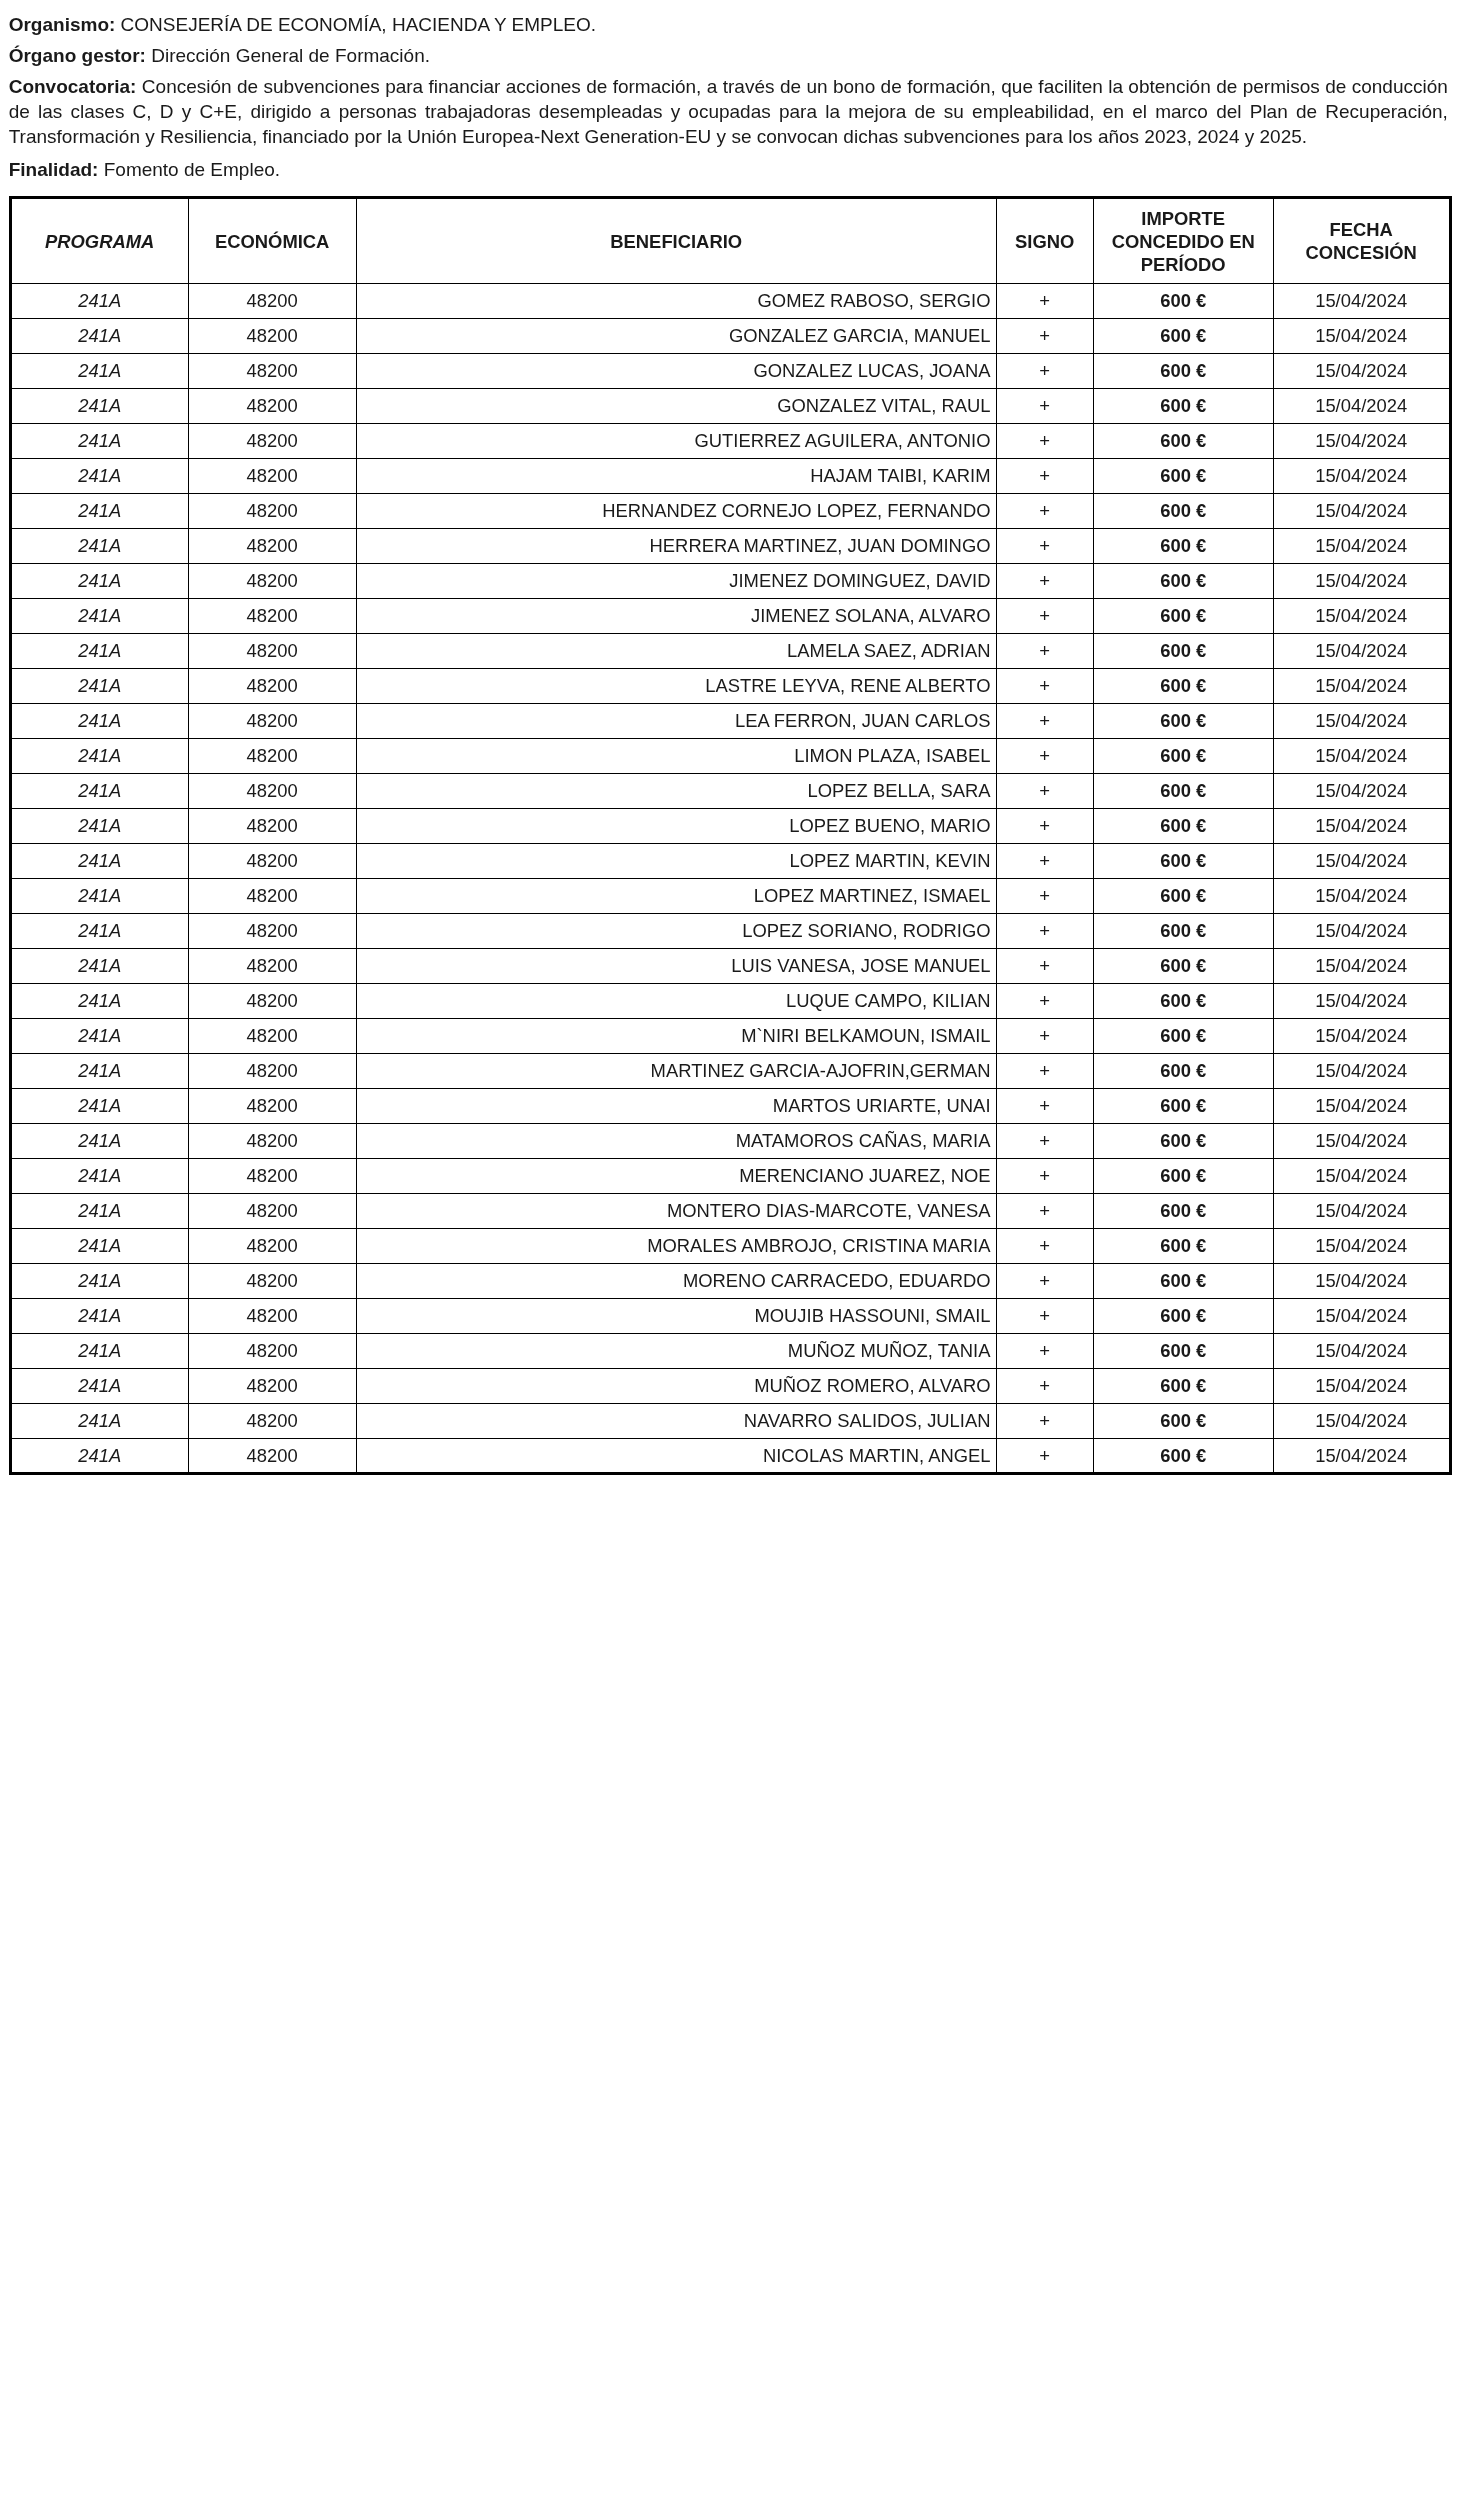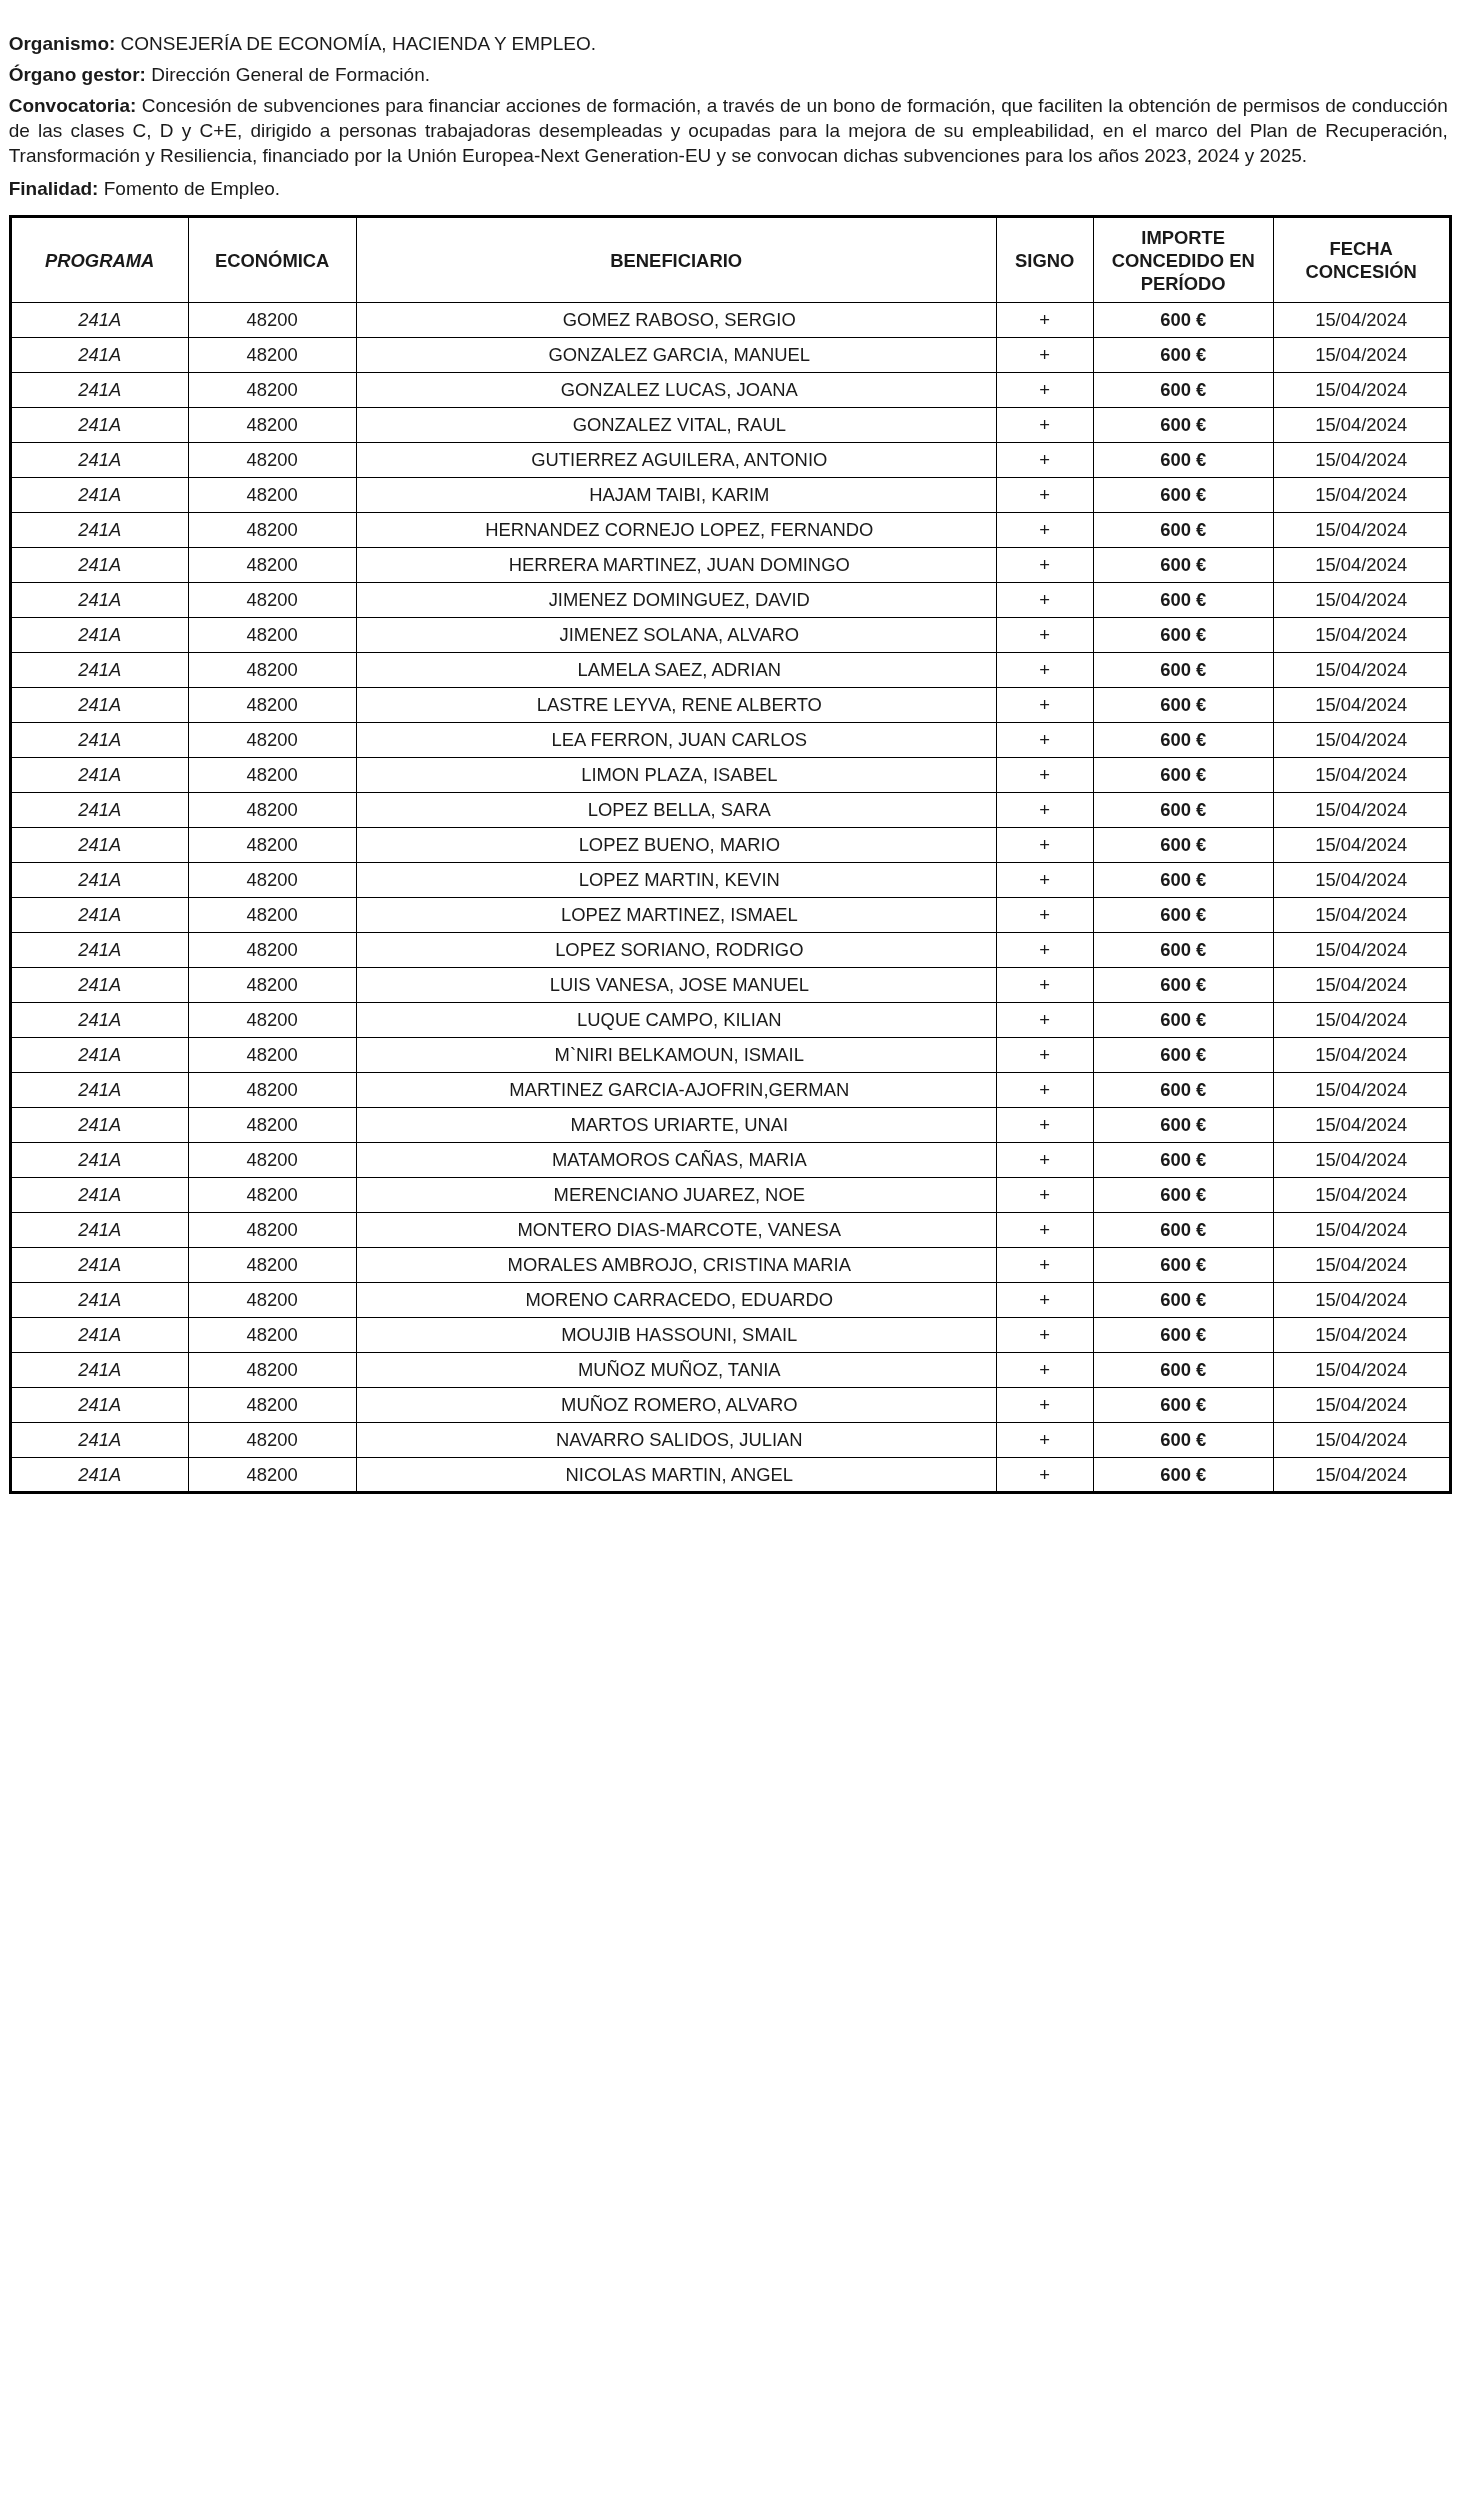--- a/index.html
+++ b/index.html
@@ -6,21 +6,20 @@
   html, body { background: #ffffff; }
   body {
     width: 1470px;
     min-height: 2512px;
     font-family: "Liberation Sans", "DejaVu Sans", sans-serif;
     color: #1a1a1a;
   }
   .page {
     padding: 12.2px 12.2px 0 8.7px;
     width: 1460px;
-    margin-top: 19px;
   }
   .meta p {
     font-size: 19px;
     line-height: 25px;
     margin: 0 0 6.1px 0;
     color: #1a1a1a;
   }
   .meta p.justified { text-align: justify; margin-bottom: 7.9px; }
   .meta b { font-weight: bold; }
   .meta .field-text { font-weight: normal; }
@@ -45,21 +44,21 @@
     height: 86px;
     line-height: 23px;
     white-space: normal;
     padding: 1.7px 5.2px;
   }
   table.grants td {
     height: 35px;
     text-align: center;
     padding: 0 5.2px;
   }
-  table.grants td.col2 { text-align: center; padding-left: 11.4px; }
+  table.grants td.col2 { text-align: right; padding-left: 11.4px; }
   .col0 { width: 178px; font-style: italic; }
   .col1 { width: 168px; }
   .col2 { width: 640px; }
   .col3 { width: 97px; }
   .col4 { width: 180px; font-weight: bold; }
   .col5 { width: 177px; }
 </style>
 </head>
 <body>
 

